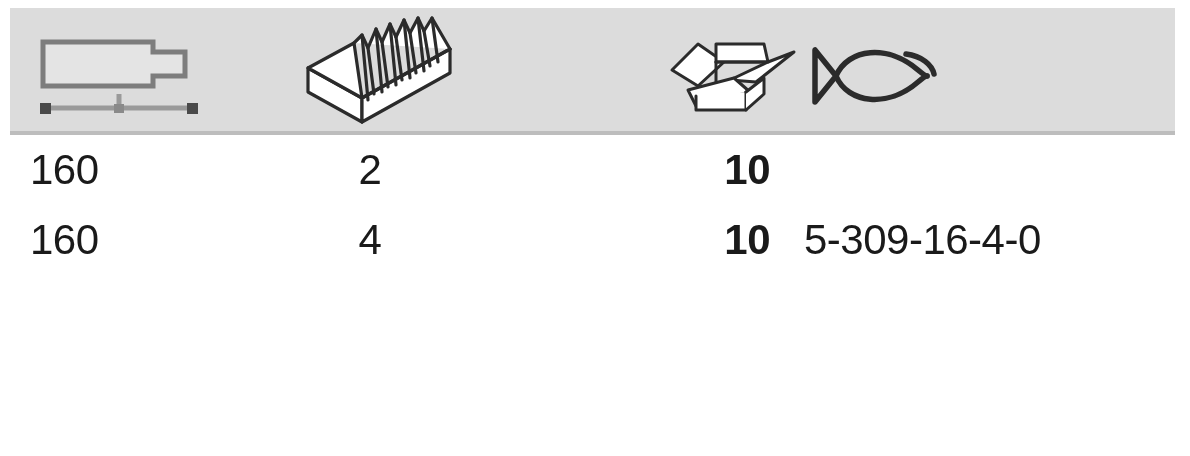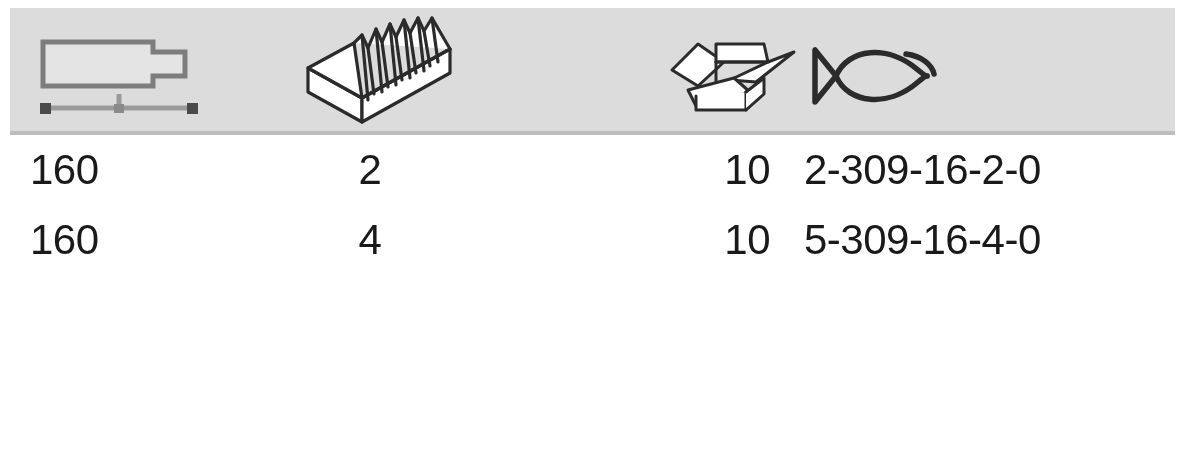--- a/index.html
+++ b/index.html
@@ -74,21 +74,21 @@
   .cell {
     position: absolute;
     font-size: 42px;
     color: #1a1a1a;
     line-height: 70px;
     white-space: nowrap;
     letter-spacing: -0.5px;
   }
   .cell-length { left: 0;    top: 0; width: 175px; text-align: left; padding-left: 30px; box-sizing: border-box; }
   .cell-cut    { left: 255px; top: 0; width: 230px; text-align: center; }
-  .cell-pack   { left: 640px; top: 0; width: 130px; text-align: right; }
+  .cell-pack   { left: 640px; top: 0; width: 130px; text-align: right; font-weight: bold; }
   .cell-artno  { left: 804px; top: 0; text-align: left; }
 
   .filler { height: 180px; }
 </style>
 </head>
 <body>
 
 <div class="spec-table">
 
   <div class="table-header">
@@ -184,21 +184,20 @@
 
   </div>
   <div class="header-rule"></div>
 
   <div class="table-body">
 
     <div class="data-row">
       <div class="cell cell-length">160</div>
       <div class="cell cell-cut">2</div>
       <div class="cell cell-pack">10</div>
-      <div class="cell cell-artno">2-309-16-2-0</div>
     </div>
 
     <div class="data-row">
       <div class="cell cell-length">160</div>
       <div class="cell cell-cut">4</div>
       <div class="cell cell-pack">10</div>
       <div class="cell cell-artno">5-309-16-4-0</div>
     </div>
 
     <div class="filler"></div>

